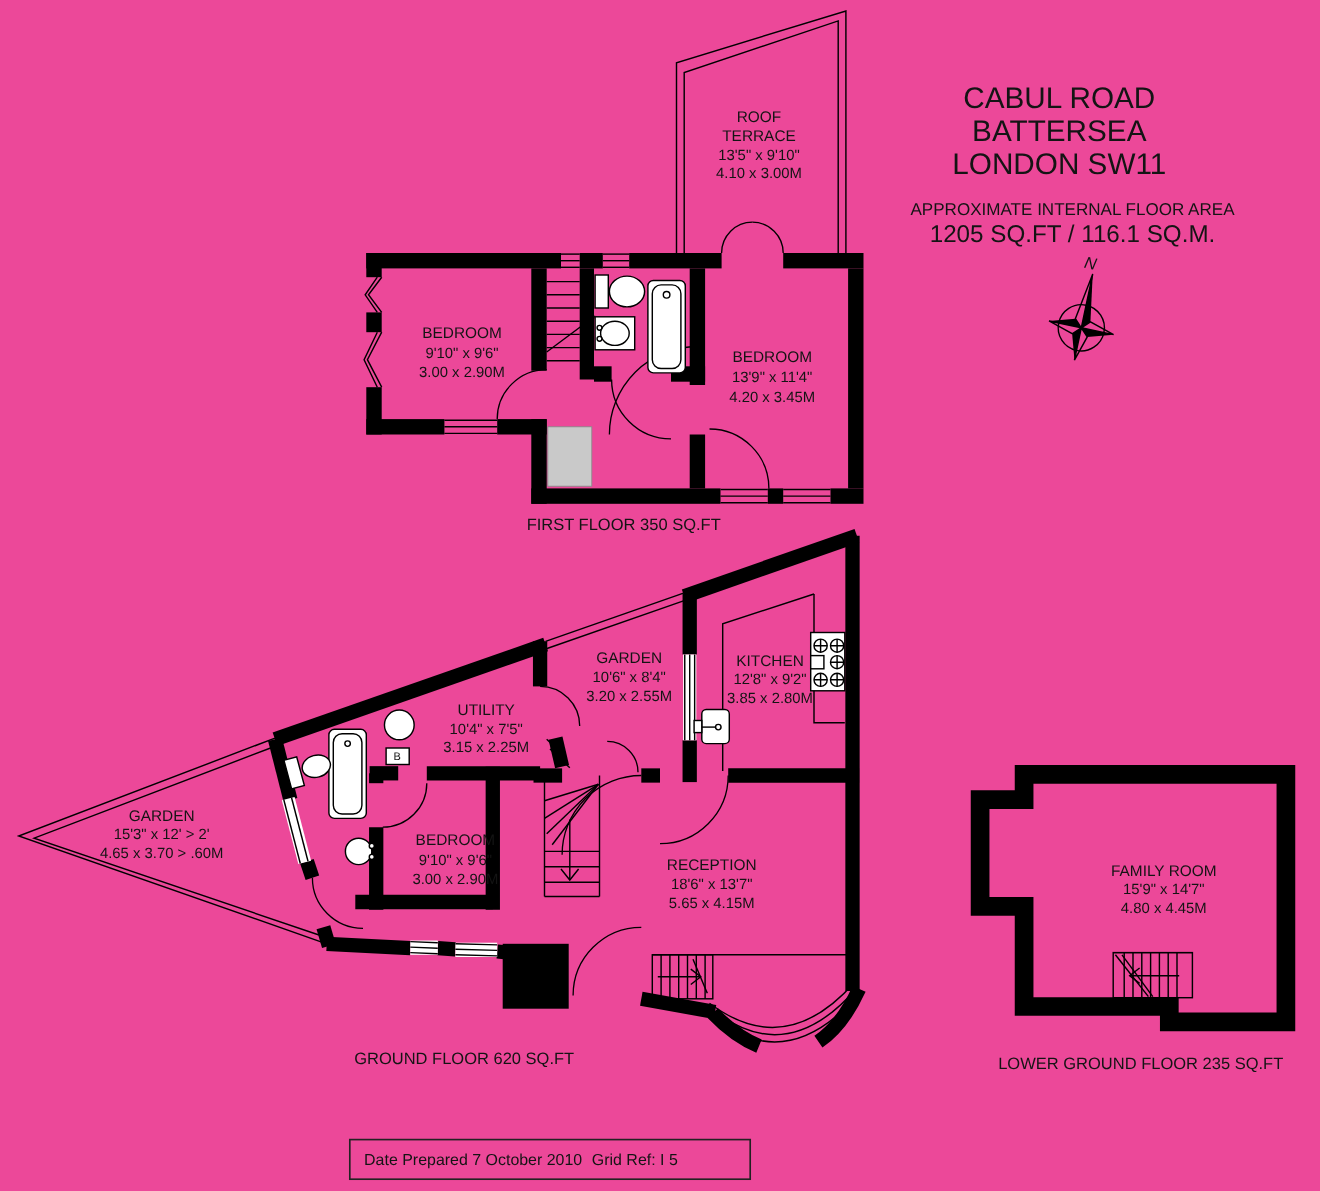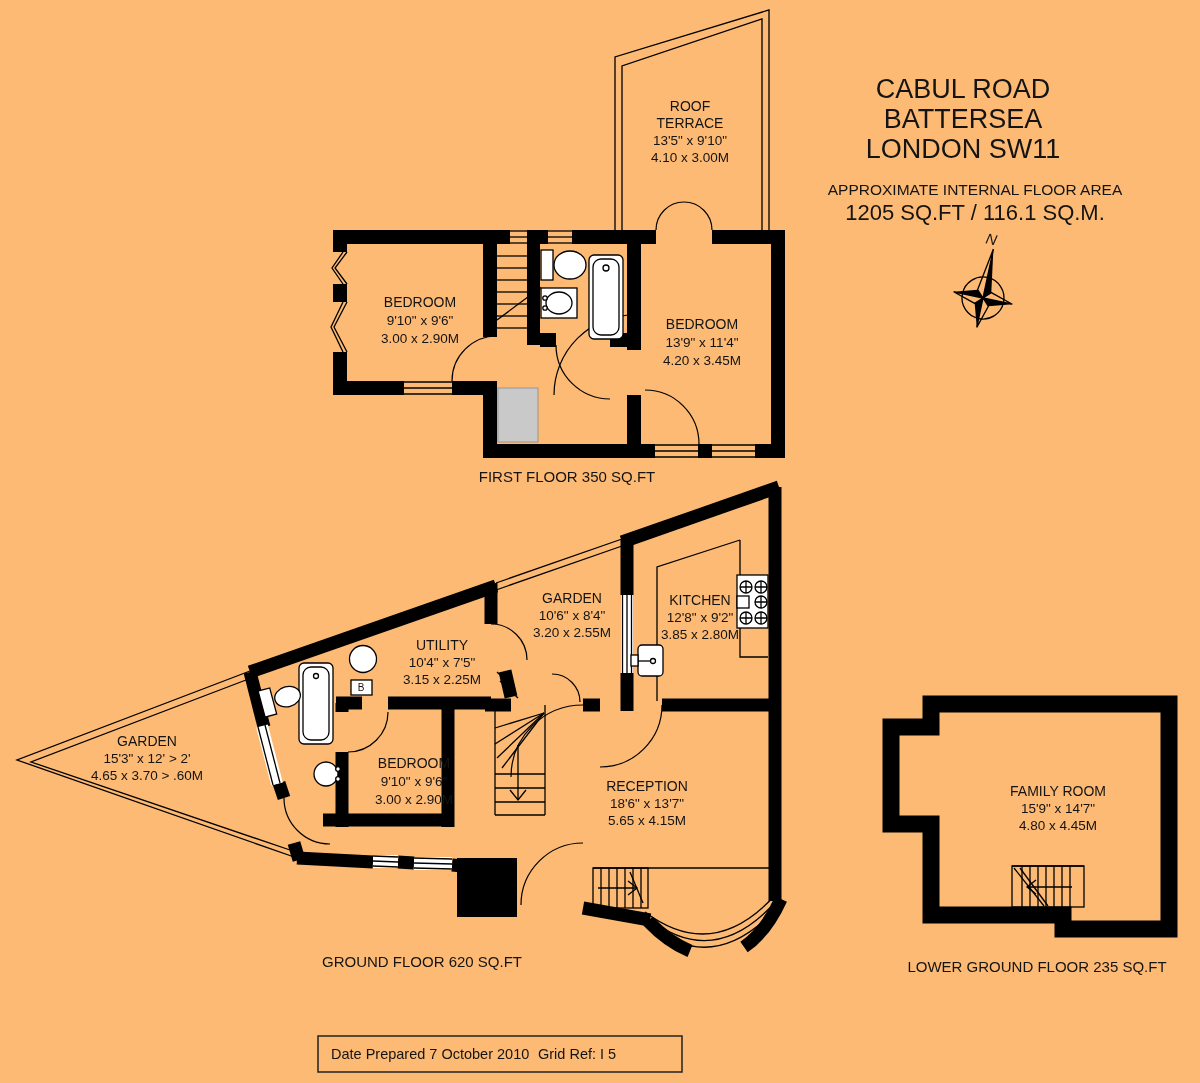--- a/index.html
+++ b/index.html
@@ -1,16 +1,16 @@
 <!DOCTYPE html>
 <html><head>
 <meta charset="utf-8">
 <style>
   html,body{margin:0;padding:0;background:#fff;}
-  .canvas{position:relative;width:1200px;height:1083px;background:#fdba74;overflow:hidden;
+  .canvas{position:relative;width:1200px;height:1083px;background:#ec4899;overflow:hidden;
           font-family:"Liberation Sans", sans-serif;}
   svg{display:block;}
   
   .wr{fill:#000;stroke:none;}                                
   .w13{stroke:#000;stroke-width:13;fill:none;stroke-linecap:butt;}
   .w17{stroke:#000;stroke-width:17;fill:none;stroke-linecap:butt;}
   .thin{stroke:#000;stroke-width:1.3;fill:none;}
   .arc{stroke:#000;stroke-width:1.2;fill:none;}
   .fix{fill:#fff;stroke:#000;stroke-width:1.3;}              
   .whiteband{stroke:#fff;stroke-width:12;fill:none;}

